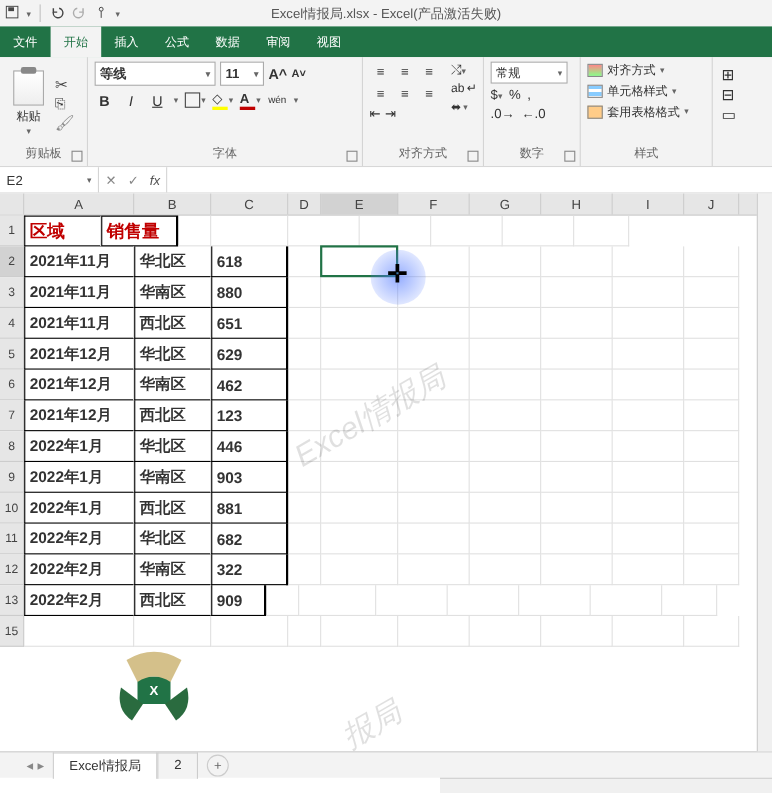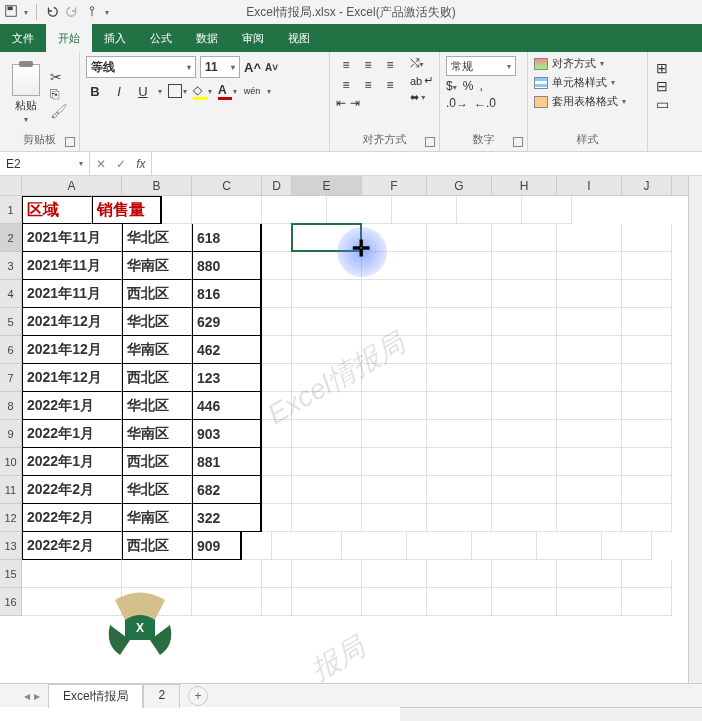--- a/index.html
+++ b/index.html
@@ -175,20 +175,21 @@
             <span class="caret">▾</span>
           </span>
         <span class="color-btn">
             <span style="display:inline-block"><span style="font-size:12px;font-weight:bold">A</span><span style="display:block;height:3px;background:#c00000;width:14px"></span></span>
             <span class="caret">▾</span>
           </span>
         <span class="fbtn" style="font-size:9px">wén</span>
           <span class="caret">▾</span>
       </div>
     </div>
+    <div class="group-label"><span>字体</span><span class="dlg"></span></div>
   </div>
 
   <div class="group" style="width:110px">
     <div class="group-body">
       <div>
         <div class="align-grid">
           <div>≡</div>
           <div>≡</div>
           <div>≡</div>
           <div>≡</div>
@@ -321,21 +322,21 @@
         <div class="cell" style="width: 65px;"></div>
         <div class="cell" style="width: 65px;"></div>
         <div class="cell" style="width: 65px;"></div>
         <div class="cell" style="width: 65px;"></div>
         <div class="cell" style="width: 50px;"></div>
       </div>
       <div class="row">
         <div class="rh">4</div>
         <div class="cell data-cell tbl-border-b" style="width: 100px; border-left: 1px solid rgb(0, 0, 0);">2021年11月</div>
         <div class="cell data-cell tbl-border-b" style="width: 70px; border-left: 1px solid rgb(0, 0, 0);">西北区</div>
-        <div class="cell data-cell tbl-border-b tbl-border-r" style="width: 70px; border-left: 1px solid rgb(0, 0, 0);">816</div>
+        <div class="cell data-cell tbl-border-b tbl-border-r" style="width: 70px; border-left: 1px solid rgb(0, 0, 0);">651</div>
         <div class="cell" style="width: 30px;"></div>
         <div class="cell" style="width: 70px;"></div>
         <div class="cell" style="width: 65px;"></div>
         <div class="cell" style="width: 65px;"></div>
         <div class="cell" style="width: 65px;"></div>
         <div class="cell" style="width: 65px;"></div>
         <div class="cell" style="width: 50px;"></div>
       </div>
       <div class="row">
         <div class="rh">5</div>
@@ -449,33 +450,20 @@
         <div class="cell" style="width: 30px;"></div>
         <div class="cell" style="width: 70px;"></div>
         <div class="cell" style="width: 65px;"></div>
         <div class="cell" style="width: 65px;"></div>
         <div class="cell" style="width: 65px;"></div>
         <div class="cell" style="width: 65px;"></div>
         <div class="cell" style="width: 50px;"></div>
       </div>
       <div class="row">
         <div class="rh">15</div>
-        <div class="cell" style="width: 100px;"></div>
-        <div class="cell" style="width: 70px;"></div>
-        <div class="cell" style="width: 70px;"></div>
-        <div class="cell" style="width: 30px;"></div>
-        <div class="cell" style="width: 70px;"></div>
-        <div class="cell" style="width: 65px;"></div>
-        <div class="cell" style="width: 65px;"></div>
-        <div class="cell" style="width: 65px;"></div>
-        <div class="cell" style="width: 65px;"></div>
-        <div class="cell" style="width: 50px;"></div>
-      </div>
-      <div class="row">
-        <div class="rh">16</div>
         <div class="cell" style="width: 100px;"></div>
         <div class="cell" style="width: 70px;"></div>
         <div class="cell" style="width: 70px;"></div>
         <div class="cell" style="width: 30px;"></div>
         <div class="cell" style="width: 70px;"></div>
         <div class="cell" style="width: 65px;"></div>
         <div class="cell" style="width: 65px;"></div>
         <div class="cell" style="width: 65px;"></div>
         <div class="cell" style="width: 65px;"></div>
         <div class="cell" style="width: 50px;"></div>

